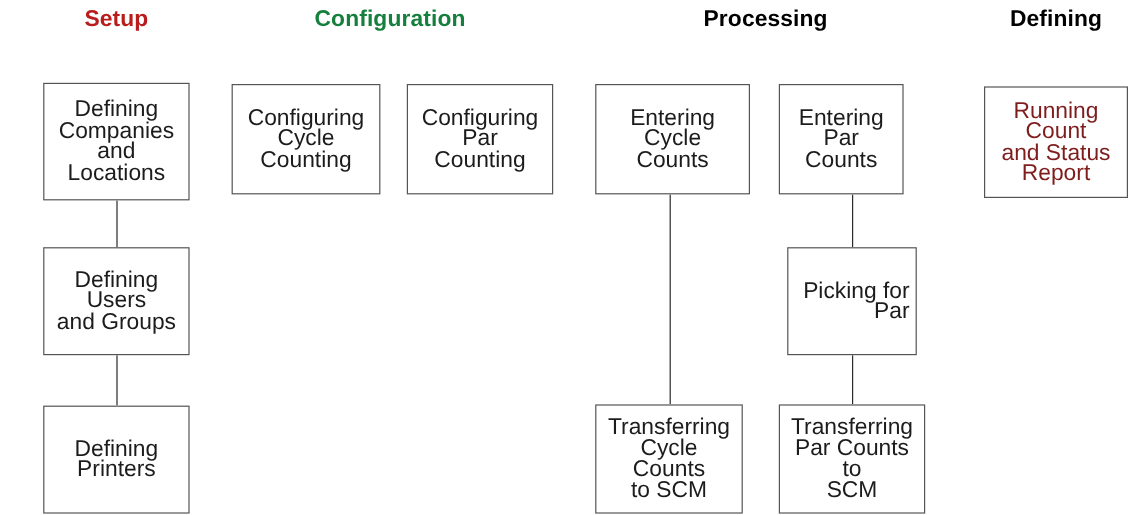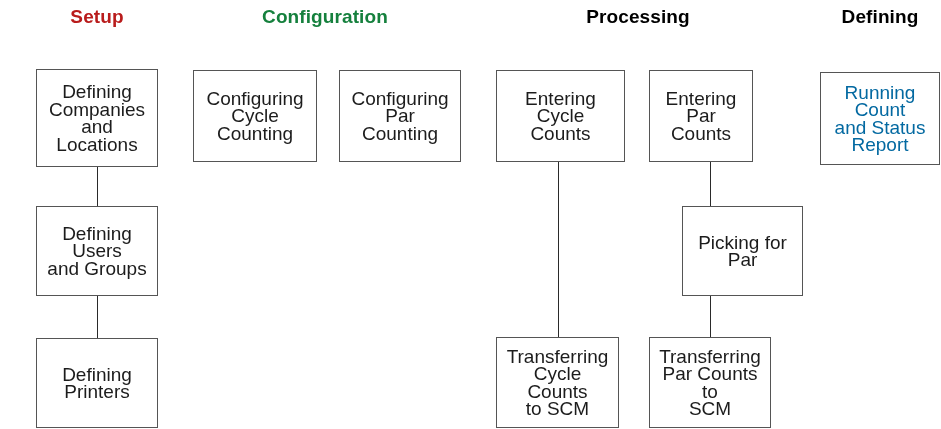--- a/index.html
+++ b/index.html
@@ -104,27 +104,27 @@
       </div>
       <div class="node-box" style="left: 496px; top: 337px; width: 123px; height: 91px; border-color: rgb(85, 85, 85);">
         <div class="node-label" style="color: rgb(28, 28, 28);">Transferring
 Cycle Counts
 to SCM</div>
       </div>
       <div class="node-box" style="left: 649px; top: 70px; width: 104px; height: 92px; border-color: rgb(85, 85, 85);">
         <div class="node-label" style="color: rgb(28, 28, 28);">Entering Par
 Counts</div>
       </div>
-      <div class="node-box" style="left: 682px; top: 206px; width: 121px; height: 90px; border-color: rgb(85, 85, 85);">
+      <div class="node-box" style="left: 656px; top: 206px; width: 108px; height: 90px; border-color: rgb(85, 85, 85); text-align: right;">
         <div class="node-label" style="color: rgb(28, 28, 28);">Picking for Par</div>
       </div>
       <div class="node-box" style="left: 649px; top: 337px; width: 122px; height: 91px; border-color: rgb(85, 85, 85);">
         <div class="node-label" style="color: rgb(28, 28, 28);">Transferring
 Par Counts to
 SCM</div>
       </div>
       <div class="node-box" style="left: 820px; top: 72px; width: 120px; height: 93px; border-color: rgb(85, 85, 85);">
-        <div class="node-label" style="color: #0369a1;">Running Count
+        <div class="node-label" style="color: #7f1d1d;">Running Count
 and Status
 Report</div>
       </div>
     </div>
 </div>
 
 </body></html>

